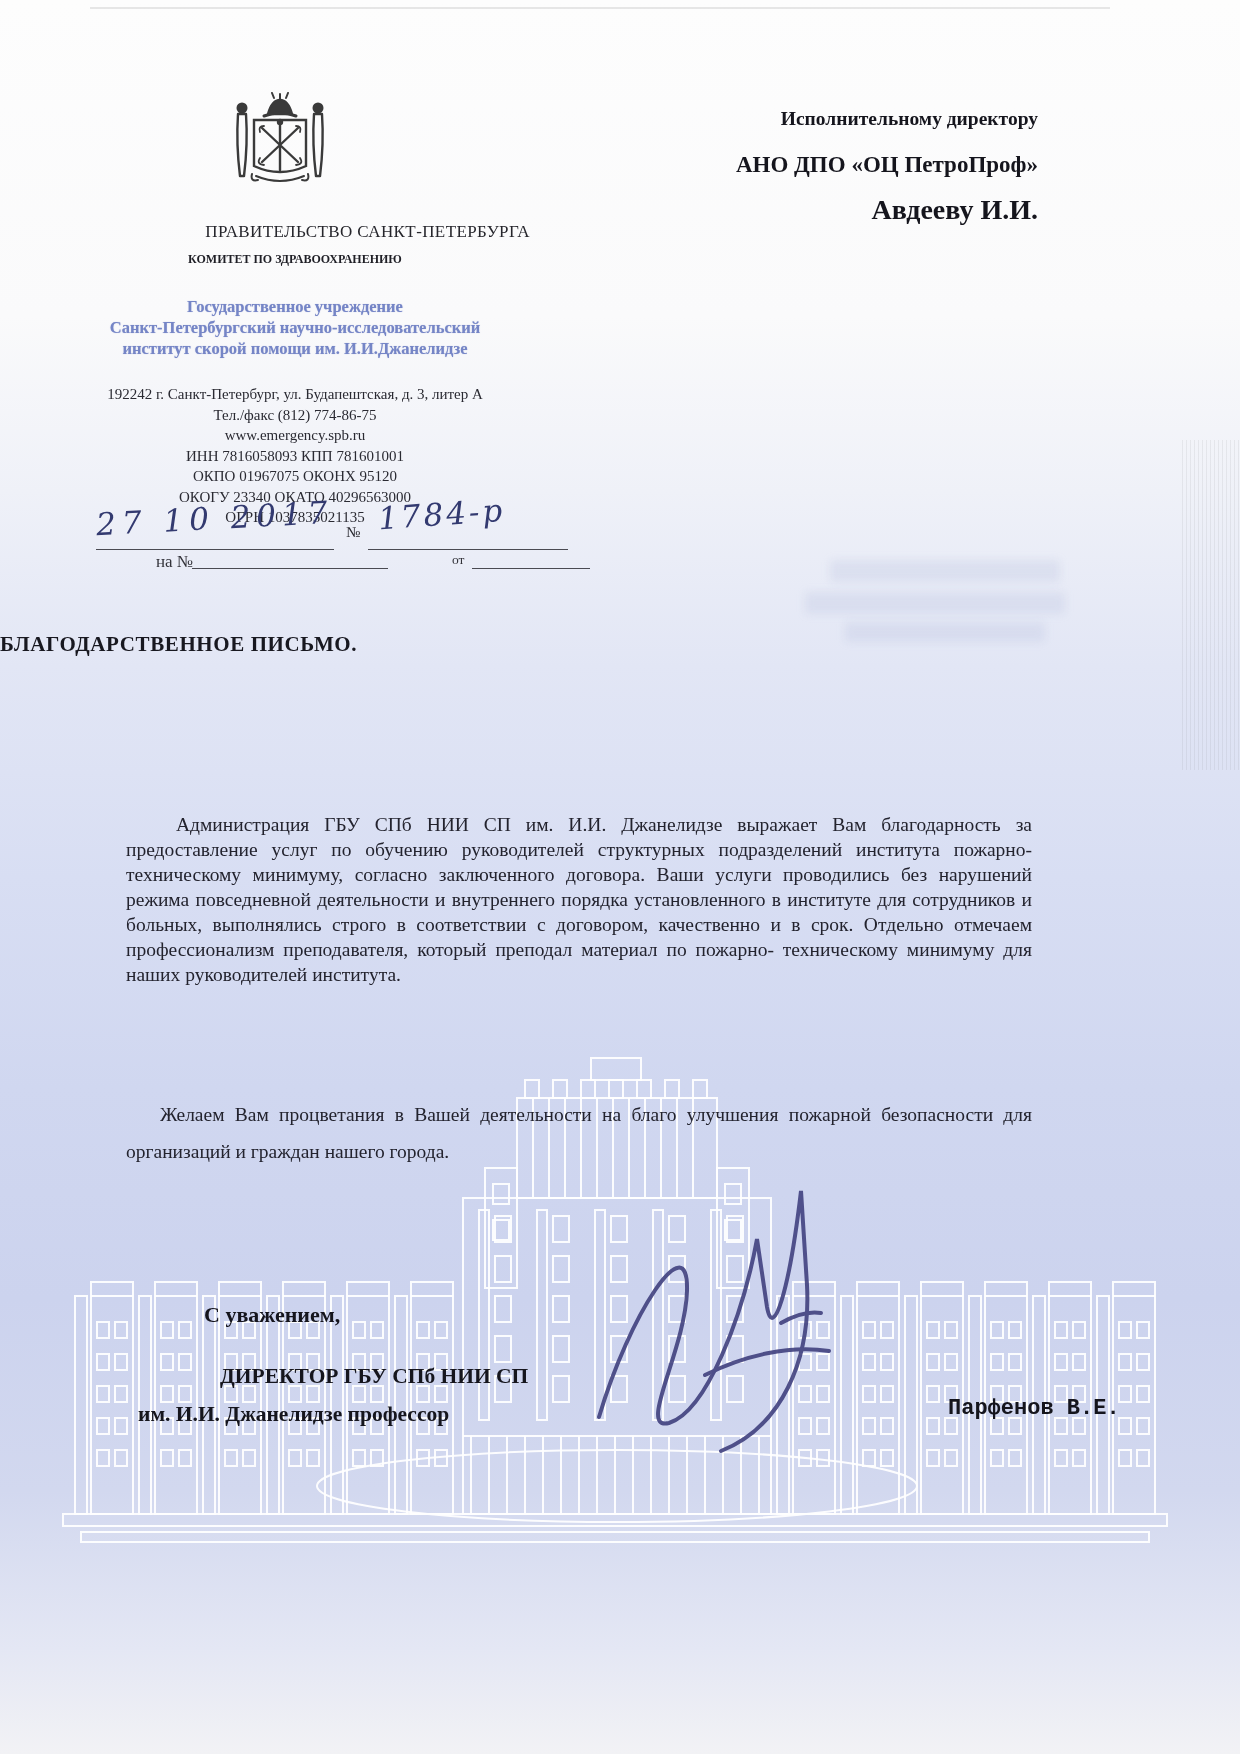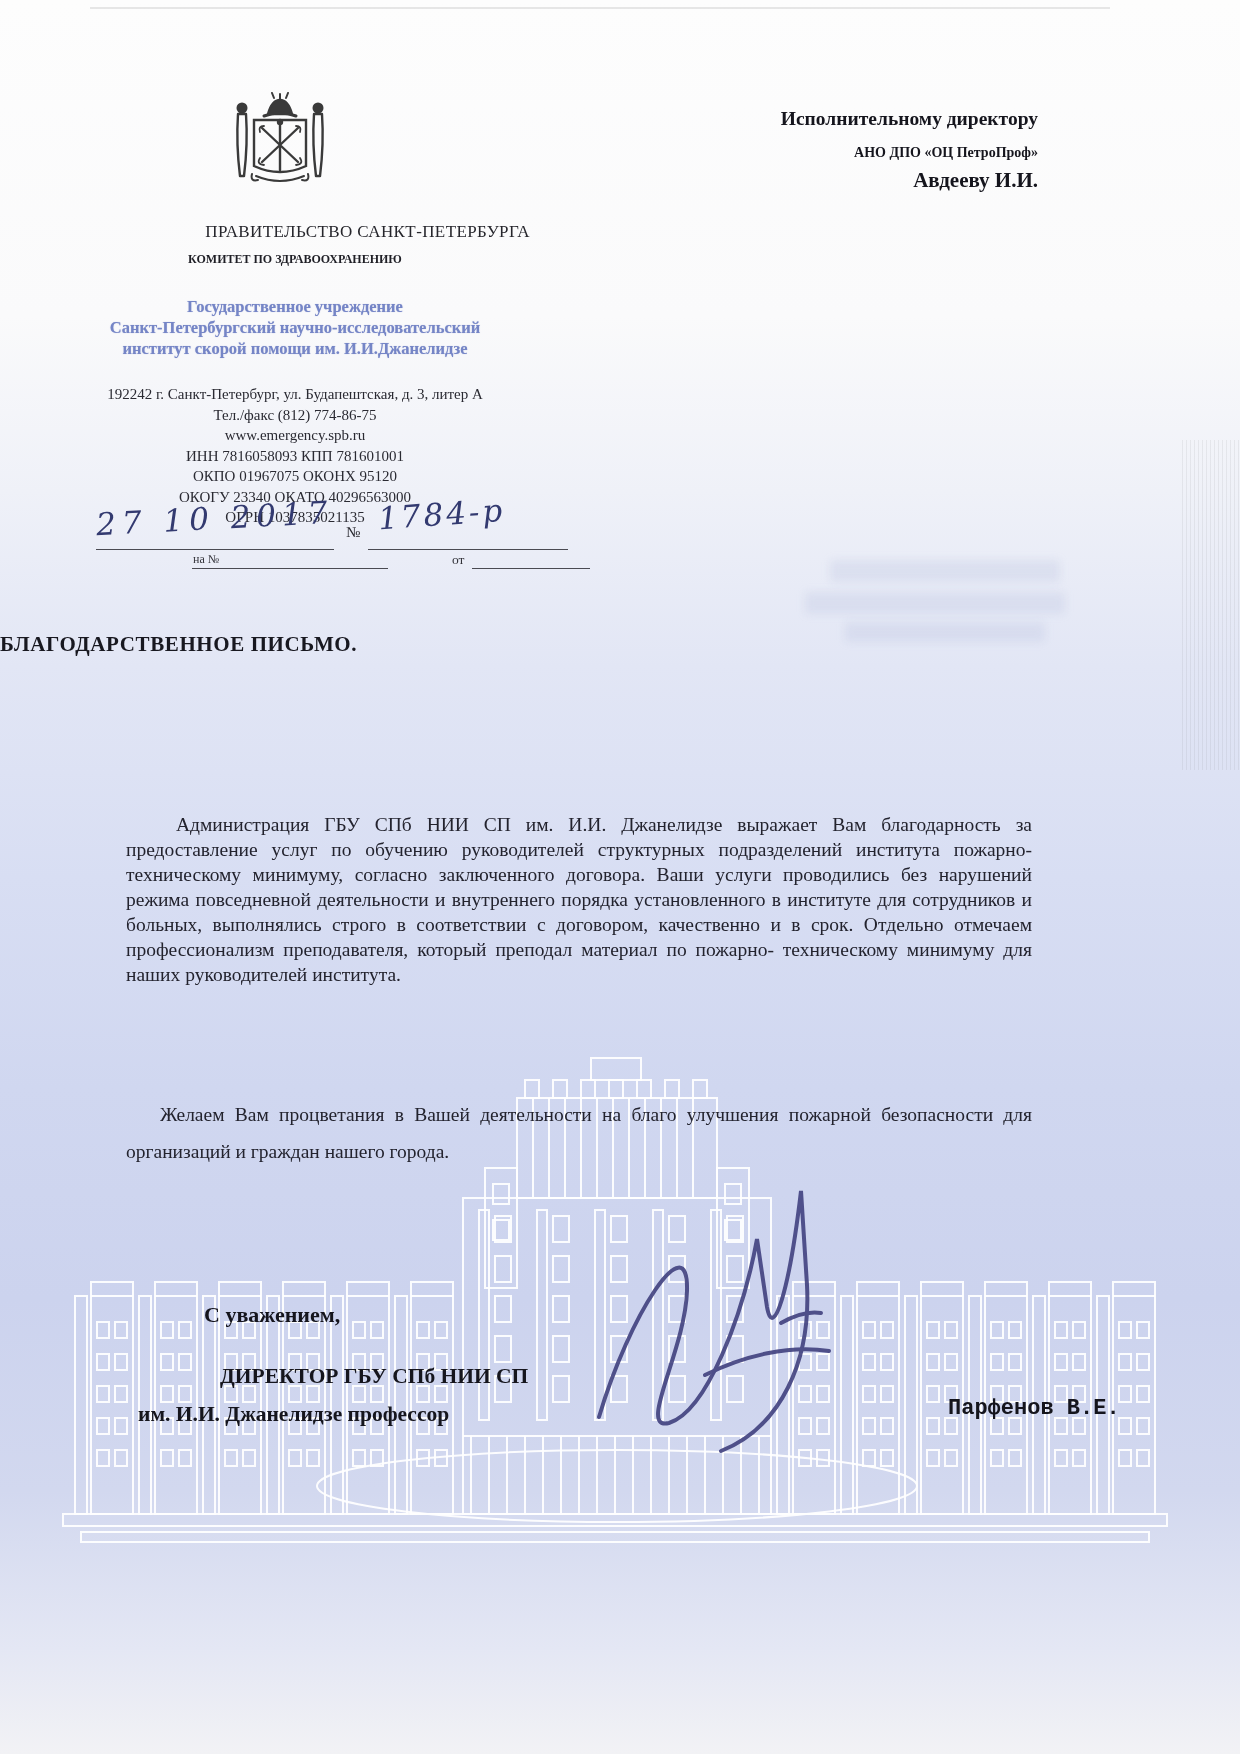--- a/index.html
+++ b/index.html
@@ -37,30 +37,30 @@
                 font-size:15px; line-height:20.5px; color:#2a2a32; }
 
   
   .hand { font-family:"DejaVu Serif", serif; font-style:italic; color:#333a70; }
   .ref-date   { left:96px;  top:500px; font-size:31px; letter-spacing:6px; transform:rotate(-3deg); }
   .ref-no-lbl { left:346px; top:524px; font-size:15px; color:#26262c; }
   .ref-number { left:378px; top:496px; font-size:31px; letter-spacing:3px; transform:rotate(-4deg); }
   .u-line { border-bottom:1.6px solid #4a4a52; height:1px; }
   .ul-date   { left:96px;  top:549px; width:238px; }
   .ul-number { left:368px; top:549px; width:200px; }
-  .onno-lbl { left:156px; top:552px; font-size:12px; color:#33333a;margin-left:37px; }
+  .onno-lbl { left:156px; top:552px; font-size:17px; color:#33333a; }
   .ot-lbl   { left:452px; top:552px; font-size:13.5px; color:#33333a; }
   .ul-onno { left:192px; top:568px; width:196px; }
   .ul-ot   { left:472px; top:568px; width:118px; }
 
   
   .addressee { right:202px; top:108px; width:520px; text-align:right; color:#15151d; }
   .addressee .l1 { font-size:19.5px; font-weight:bold; }
-  .addressee .l2 { font-size:14px; font-weight:bold; margin-top:15px; }
-  .addressee .l3 { font-size:21px;   font-weight:bold; margin-top:7px; }
+  .addressee .l2 { font-size:23px; font-weight:bold; margin-top:22px; }
+  .addressee .l3 { font-size:28px;   font-weight:bold; margin-top:16px; }
 
   
   .title { left:0; top:632px; width:1240px; text-align:left;
            font-size:21px; font-weight:bold; letter-spacing:.6px; color:#181820; }
 
   
   .body-par { left:126px; width:906px; font-size:19.5px; color:#23232e;
               text-align:justify; z-index:3; }
   .p1 { top:812px;  line-height:25px; text-indent:50px; }
   .p2 { top:1096px; line-height:37px; text-indent:34px; }

